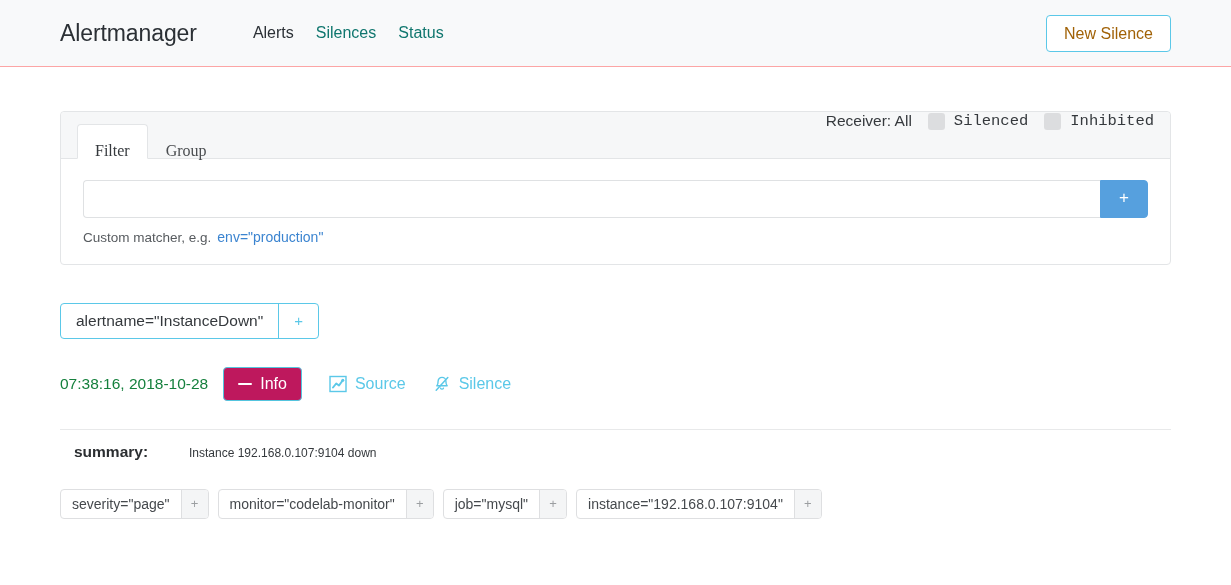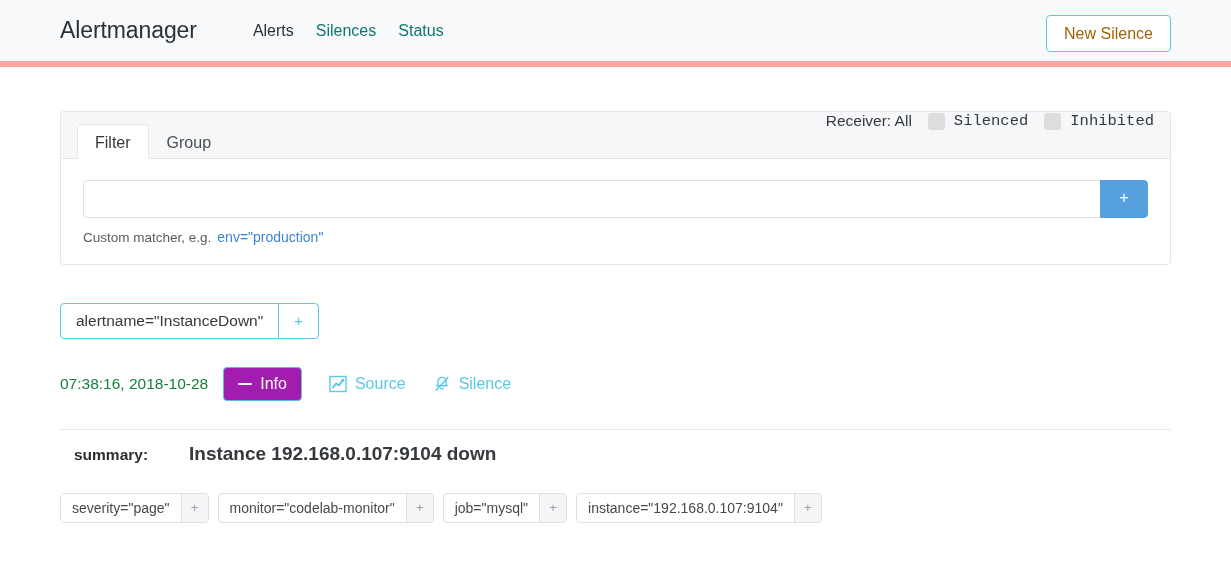--- a/index.html
+++ b/index.html
@@ -9,21 +9,21 @@
     background: #ffffff;
     font-family: "Liberation Sans", sans-serif;
     color: #292b2c;
     overflow: hidden;
   }
 
   
   .navbar {
     height: 67px;
     background: #f8f9fa;
-    border-bottom: 6px solid #fca5a5;
+    border-bottom: 1px solid #fca5a5;
     display: flex;
     align-items: center;
     padding: 0 60px;
     position: relative;
   }
   .brand {
     font-size: 23px;
     color: #2b3035;
     margin-right: 28px;
     letter-spacing: -0.1px;
@@ -70,29 +70,30 @@
     height: 47px;
     display: flex;
     align-items: flex-end;
     padding: 0 16px;
     position: relative;
     border-radius: 4px 4px 0 0;
   }
   .tabs { display: flex; align-items: flex-end; height: 100%; }
   .tab {
     font-size: 16px;
-    padding: 0 17px;
+    padding: 8px 17px;
     height: 35px;
     line-height: 35px;
     color: #4a4d50;
     cursor: pointer;
     border: 1px solid transparent;
     border-radius: 4px 4px 0 0;
     margin-bottom: -1px;
     white-space: nowrap;
+    font-family: Liberation Serif, serif;
   }
   .tab.active {
     background: #ffffff;
     border-color: #e3e5e7 #e3e5e7 #ffffff;
     color: #35393d;
   }
   .header-right {
     position: absolute;
     right: 16px;
     top: 0;
@@ -189,21 +190,21 @@
   }
   .timestamp {
     font-size: 15.5px;
     color: #15803d;
     white-space: nowrap;
   }
   .btn-info {
     display: inline-flex;
     align-items: center;
     gap: 8px;
-    background: #a21caf;
+    background: #be185d;
     border: 1px solid #54c4de;
     border-radius: 4px;
     color: #ffffff;
     font-size: 16px;
     height: 34px;
     padding: 0 14px;
     cursor: pointer;
     font-family: "Liberation Sans", sans-serif;
     white-space: nowrap;
   }
@@ -235,23 +236,22 @@
   }
   .kv-key {
     font-weight: bold;
     font-size: 15.5px;
     color: #2b2e31;
     width: 115px;
     flex: 0 0 115px;
     white-space: nowrap;
   }
   .kv-val {
-    font-size: 19px;
+    font-size: 12px;
     color: #35393d;
-    font-weight: bold;
   }
 
   .label-chips {
     display: flex;
     gap: 9px;
     margin-top: 15px;
     flex-wrap: nowrap;
   }
   .chip-gray {
     display: inline-flex;

